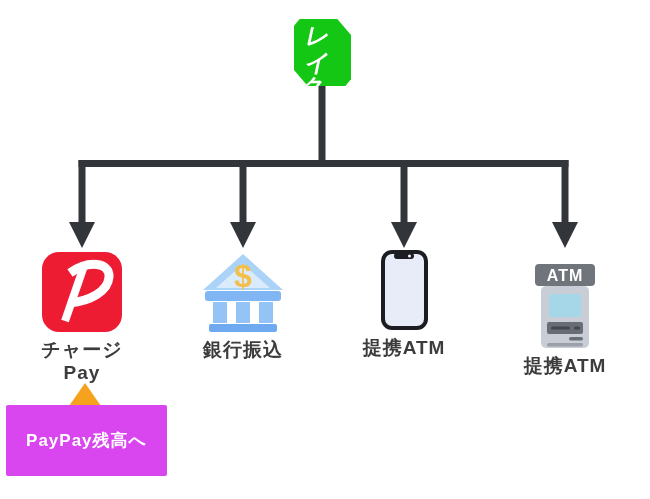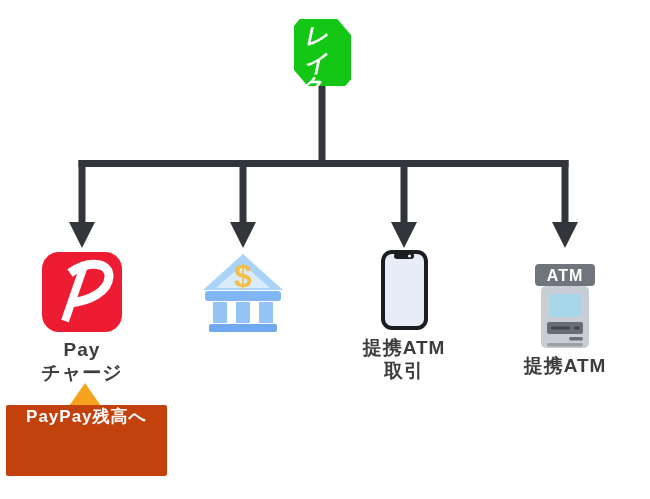--- a/index.html
+++ b/index.html
@@ -37,22 +37,22 @@
   .n2 .node-icon{padding-top:2px;}
   .n3 .node-icon{padding-top:16px;}
   
   .callout-pointer{
     position:absolute;left:69px;top:383px;width:0;height:0;
     border-left:16px solid transparent;border-right:16px solid transparent;
     border-bottom:23px solid #F6A21F;
   }
   .callout-box{
     position:absolute;left:6px;top:405px;width:161px;height:71px;
-    background:#c2410c;border-radius:2px;
-    display:flex;flex-direction:column;
+    background:#d946ef;border-radius:2px;
+    display:flex;flex-direction:column;justify-content:center;
   }
   .callout-line{
     color:#ffffff;font-size:17px;font-weight:bold;line-height:24px;
     text-align:center;letter-spacing:1px;
   }
 </style>
 </head>
 <body>
 
 <div class="stage">
@@ -81,51 +81,54 @@
 
   <div class="node n0">
     <div class="node-icon">
       <svg width="80" height="80" viewBox="0 0 80 80" xmlns="http://www.w3.org/2000/svg">
         <rect width="80" height="80" rx="17" fill="#EE1C33"></rect>
         <path d="M43 11 L23 69" stroke="#ffffff" stroke-width="8" fill="none"></path>
         <path d="M28 21 C 46 8, 68 10, 67 25 C 66 40, 47 49, 28 51" stroke="#ffffff" stroke-width="9" fill="none"></path>
       </svg>
     </div>
     <div class="node-label">
+      <div>チャージ</div>
       <div>Pay</div>
-      <div>チャージ</div>
     </div>
   </div>
 
   <div class="node n1">
     <div class="node-icon">
       <svg width="80" height="78" viewBox="0 0 80 78" xmlns="http://www.w3.org/2000/svg">
         <polygon points="40,0 80,36 0,36" fill="#ABD2F7"></polygon>
         <polygon points="40,10 67,34 13,34" fill="#D9EBFC"></polygon>
         <text x="40" y="33" font-size="32" font-weight="bold" fill="#F2C04A" text-anchor="middle" font-family="'Liberation Sans','DejaVu Sans',sans-serif">$</text>
         <rect x="2" y="37" width="76" height="10" rx="3" fill="#7FB6F3"></rect>
         <rect x="10" y="48" width="14" height="21" fill="#94C3F5"></rect>
         <rect x="33" y="48" width="14" height="21" fill="#94C3F5"></rect>
         <rect x="56" y="48" width="14" height="21" fill="#94C3F5"></rect>
         <rect x="6" y="70" width="68" height="8" rx="2" fill="#6FA9EF"></rect>
       </svg>
     </div>
+    <div class="node-label">
+      <div>銀行振込</div>
+      <div></div>
+    </div>
   </div>
 
   <div class="node n2">
     <div class="node-icon">
       <svg width="47" height="80" viewBox="0 0 47 80" xmlns="http://www.w3.org/2000/svg">
         <rect x="2" y="2" width="43" height="76" rx="9" fill="#E8ECF9" stroke="#1B1D22" stroke-width="4"></rect>
         <rect x="13" y="3" width="20" height="6" rx="3" fill="#1B1D22"></rect>
         <circle cx="28.5" cy="6" r="1.6" fill="#E8ECF9"></circle>
       </svg>
     </div>
     <div class="node-label">
       <div>提携ATM</div>
-      <div>取引</div>
     </div>
   </div>
 
   <div class="node n3">
     <div class="node-icon">
       <svg width="80" height="84" viewBox="0 0 80 84" xmlns="http://www.w3.org/2000/svg">
         <rect x="10" y="0" width="60" height="22" rx="4" fill="#70757C"></rect>
         <text x="40" y="17" font-size="16" font-weight="bold" fill="#ffffff" text-anchor="middle" letter-spacing="1" font-family="'Liberation Sans','DejaVu Sans',sans-serif">ATM</text>
         <rect x="16" y="22" width="48" height="62" rx="5" fill="#C9CED6"></rect>
         <rect x="24" y="30" width="32" height="23" rx="2" fill="#A6D7E8"></rect>

